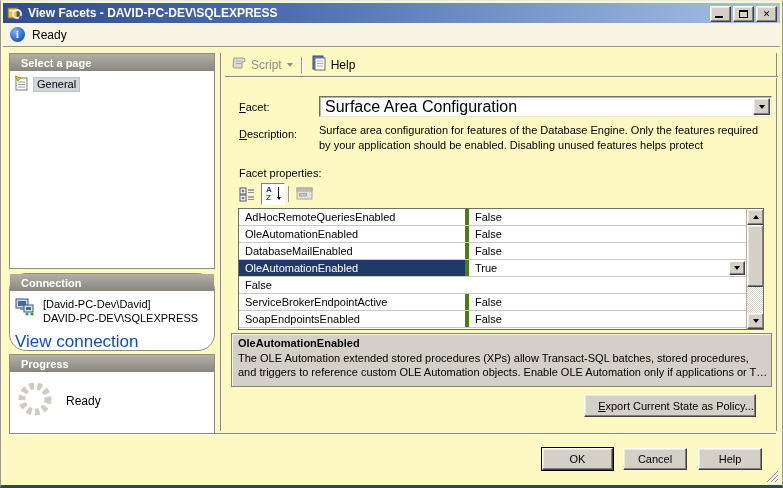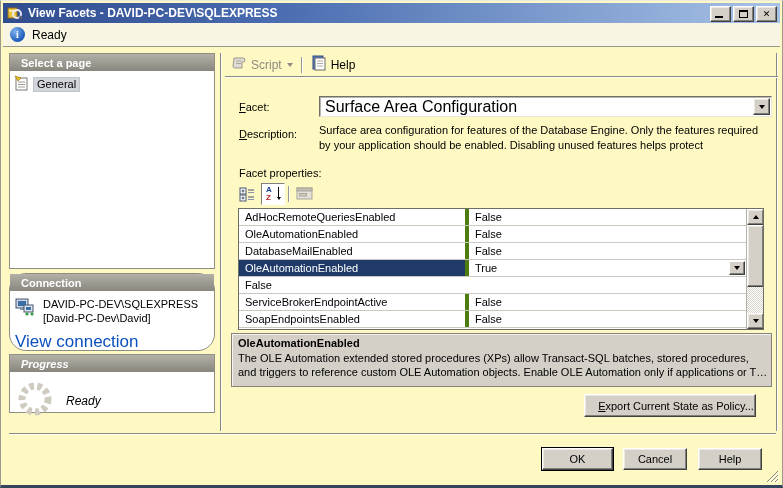--- a/index.html
+++ b/index.html
@@ -164,28 +164,28 @@
           <rect x="1" y="2" width="12" height="9" fill="#cdd6e8" stroke="#44546e"></rect>
           <rect x="3" y="4" width="8" height="5" fill="#3a6ea5"></rect>
           <rect x="5" y="11" width="4" height="2" fill="#8a94a8"></rect>
           <rect x="9" y="8" width="9" height="7" fill="#dde4f0" stroke="#44546e"></rect>
           <rect x="11" y="10" width="5" height="3" fill="#3a6ea5"></rect>
           <circle cx="17" cy="17" r="1.6" fill="#2e9e3e"></circle>
           <circle cx="12" cy="17" r="1.6" fill="#2e9e3e"></circle>
         </svg>
       </span>
       <span class="conn-text">
+        <div>[David-PC-Dev\David]</div>
         <div>DAVID-PC-DEV\SQLEXPRESS</div>
-        <div>[David-PC-Dev\David]</div>
       </span>
     </div>
     <a class="link">View connection properties</a>
   </div>
 
-  <div class="group" style="top:353px; height:59px;font-style:italic;">
+  <div class="group" style="top:353px; height:81px;">
     <div class="group-header">Progress</div>
     <div class="progress-row">
       <span class="ico">
         <svg width="38" height="38" viewBox="0 0 38 38">
           <circle cx="19" cy="19" r="13" fill="none" stroke="#cfcbc1" stroke-width="7" stroke-dasharray="4.5 3.4"></circle>
         </svg>
       </span>
       <span class="progress-text">Ready</span>
     </div>
   </div>

